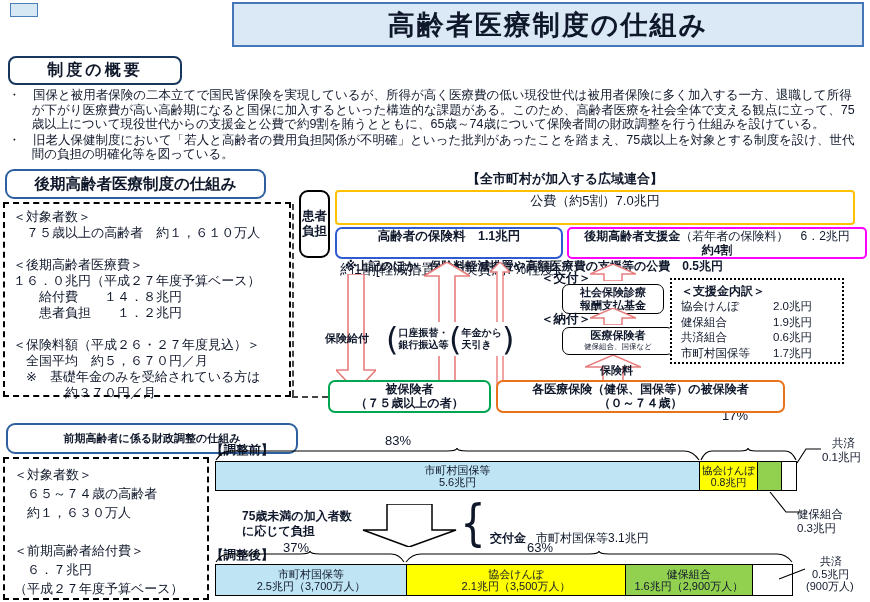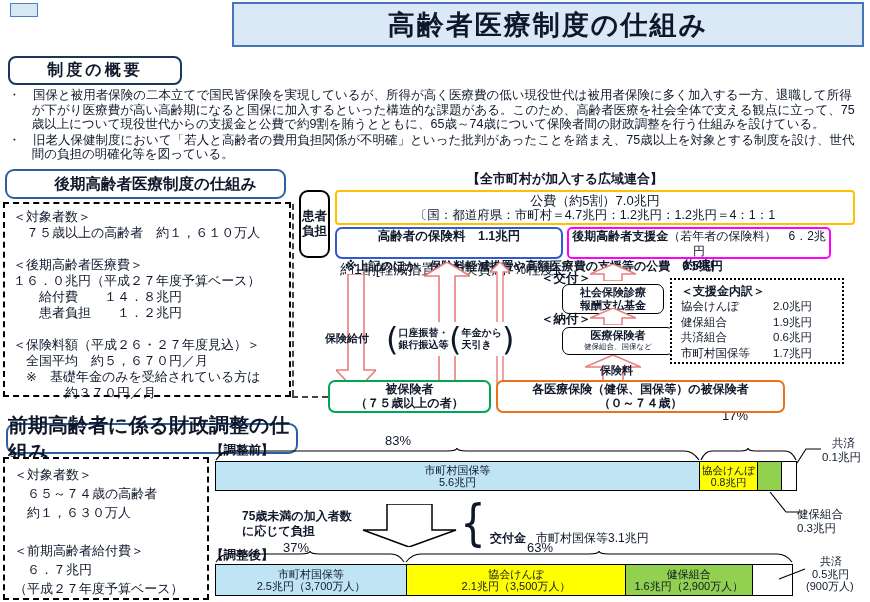--- a/index.html
+++ b/index.html
@@ -11,42 +11,42 @@
   .title-bar{left:232px;top:2px;width:628px;height:41px;background:#dae9f5;border:2px solid #4576b8;
              display:flex;align-items:center;justify-content:center;font-size:27px;font-weight:bold;letter-spacing:2px;}
   
   .overview-head{left:8px;top:56px;width:170px;height:25px;border:2px solid #17375e;border-radius:8px;
                  display:flex;align-items:center;justify-content:center;font-size:16px;font-weight:bold;letter-spacing:3px;}
   .bullets{left:8px;top:88px;width:856px;font-size:12.5px;line-height:14.6px;}
   .bullet{padding-left:1.9em;text-indent:-1.9em;margin-bottom:1px;}
   
   .sec-head{border:2px solid #2e5f9e;border-radius:9px;background:#fff;display:flex;align-items:center;
             justify-content:center;font-weight:bold;}
-  .late-head{left:5px;top:169px;width:257px;height:26px;font-size:15.5px;padding-left:20px;}
-  .early-head{left:6px;top:423px;width:288px;height:27px;font-size:20px;}
+  .late-head{left:5px;top:169px;width:257px;height:26px;font-size:15.5px;}
+  .early-head{left:6px;top:423px;width:288px;height:27px;font-size:11px;}
   
   .dash-box{border:2px dashed #000;background:#fff;}
   .late-info{left:3px;top:202px;width:288px;height:195px;padding:5px 8px;box-sizing:border-box;}
   .early-info{left:3px;top:457px;width:206px;height:143px;padding:6px 9px;box-sizing:border-box;}
   .iline{white-space:pre;font-size:13px;line-height:16px;min-height:16px;}
   .iline2{white-space:pre;font-size:13px;line-height:19px;min-height:19px;}
   
   .union-title{left:420px;top:170px;width:290px;text-align:center;font-size:13px;font-weight:bold;}
   .patient-box{left:299px;top:190px;width:31px;height:68px;border:2.5px solid #000;border-radius:9px;
                box-sizing:border-box;display:flex;flex-direction:column;align-items:center;justify-content:center;
                font-size:12.5px;font-weight:bold;line-height:15px;background:#fff;z-index:3;}
   .kouhi-box{left:335px;top:190px;width:520px;height:35px;border:2.5px solid #ffc000;border-radius:4px;
              box-sizing:border-box;text-align:center;line-height:15px;padding-top:1px;background:#fff;}
   .kouhi-l1{font-size:13px;}
   .kouhi-l2{font-size:12.5px;}
   .premium-box{left:335px;top:227px;width:228px;height:32px;border:2.5px solid #2f5bd0;border-radius:7px;
                box-sizing:border-box;text-align:center;background:#fff;}
   .premium-l1{font-size:12.5px;font-weight:bold;line-height:15px;}
   .premium-l2{font-size:14px;line-height:11px;margin-top:20px;}
-  .support-box{left:567px;top:227px;width:264px;height:32px;border:2.5px solid #ff00ff;border-radius:5px;
+  .support-box{left:567px;top:227px;width:300px;height:32px;border:2.5px solid #ff00ff;border-radius:5px;
                box-sizing:border-box;text-align:center;background:#fff;}
   .support-l1{font-size:12px;line-height:15px;}
   .support-l2{font-size:12px;font-weight:bold;line-height:13px;}
   .note-co{left:345px;top:258px;font-size:12px;font-weight:bold;}
   .benefit-label{left:325px;top:331px;font-size:11px;font-weight:bold;z-index:4;}
   .bracket{display:flex;align-items:center;background:#fff;z-index:4;}
   .bracket .paren{font-size:32px;font-weight:400;line-height:34px;font-family:"DejaVu Sans",sans-serif;}
   .bracket .bcol{display:flex;flex-direction:column;font-size:10px;line-height:12px;font-weight:bold;}
   .bracket1{left:386px;top:322px;}
   .bracket2{left:449px;top:322px;}
@@ -134,21 +134,20 @@
   <div class="abs vdash"></div>
   <div class="abs hdash"></div>
 
   <div class="abs patient-box">
     <span>患者</span>
     <span>負担</span>
   </div>
 
   <div class="abs kouhi-box">
     <div class="kouhi-l1">公費（約5割）7.0兆円</div>
-    <div class="kouhi-l2">〔国：都道府県：市町村＝4.7兆円：1.2兆円：1.2兆円＝4：1：1</div>
   </div>
 
   <div class="abs premium-box">
     <div class="premium-l1">高齢者の保険料　1.1兆円</div>
     <div class="premium-l2">約1割[軽減措置等で実質約7%程度]</div>
   </div>
 
   <div class="abs support-box">
     <div class="support-l1">
       <span style="font-weight:bold">後期高齢者支援金</span><span>（若年者の保険料）　6．2兆円</span>

